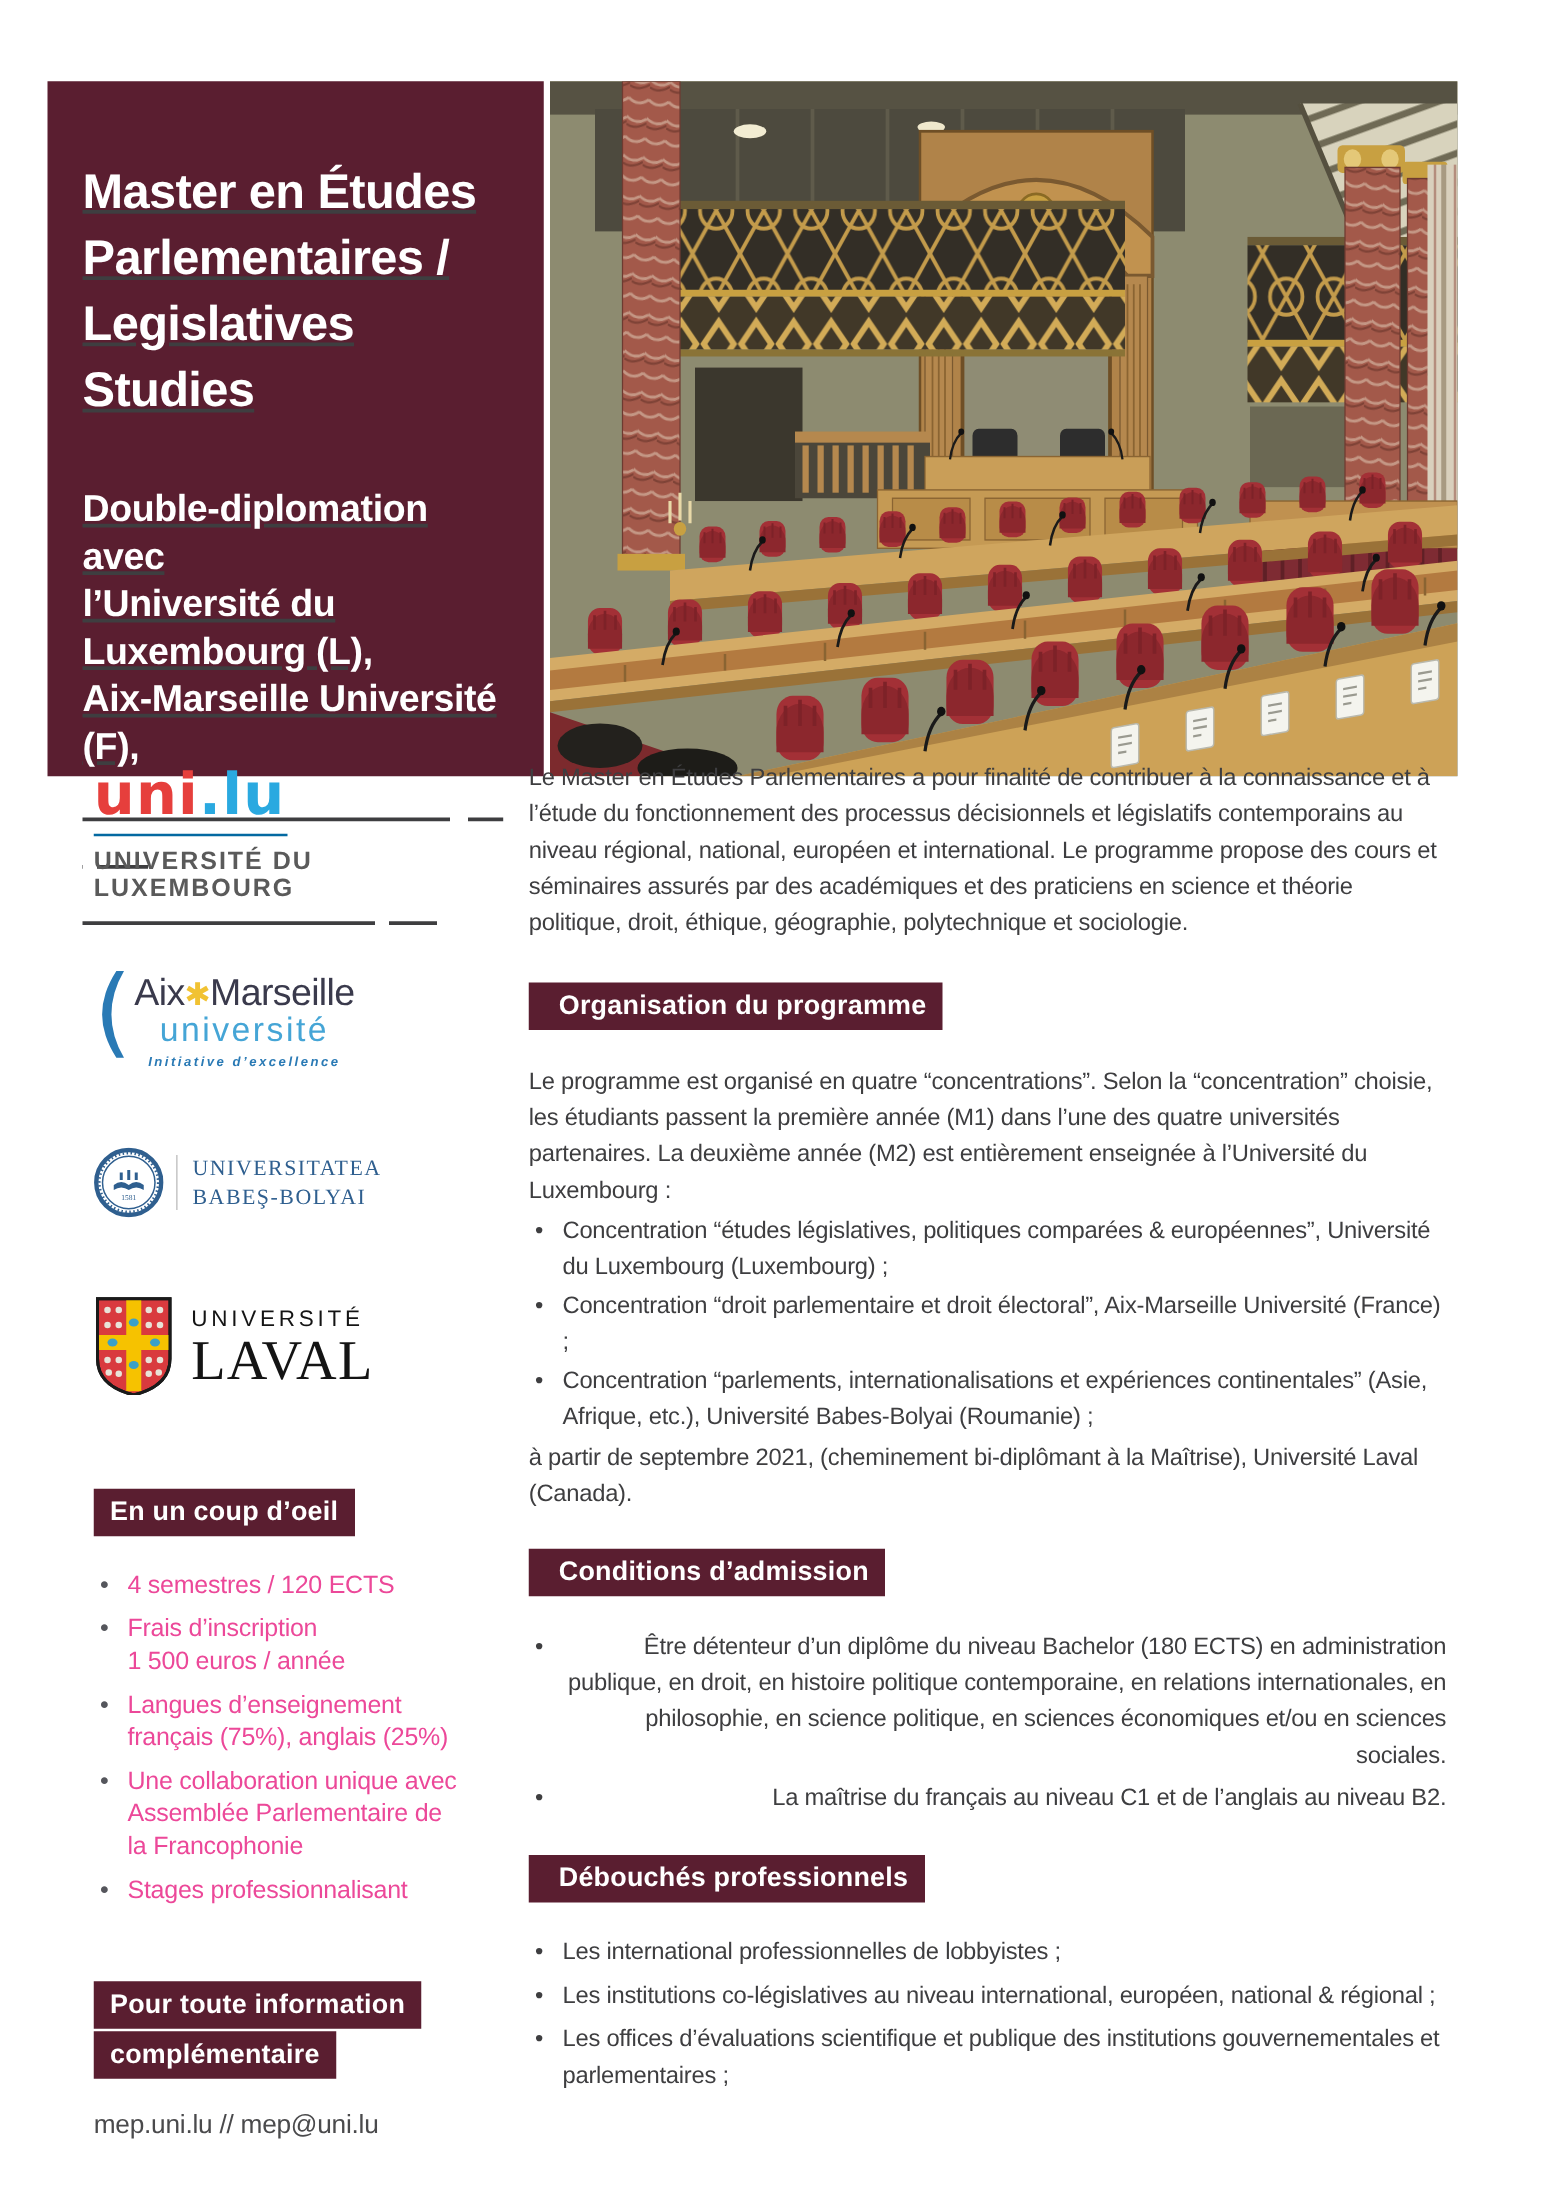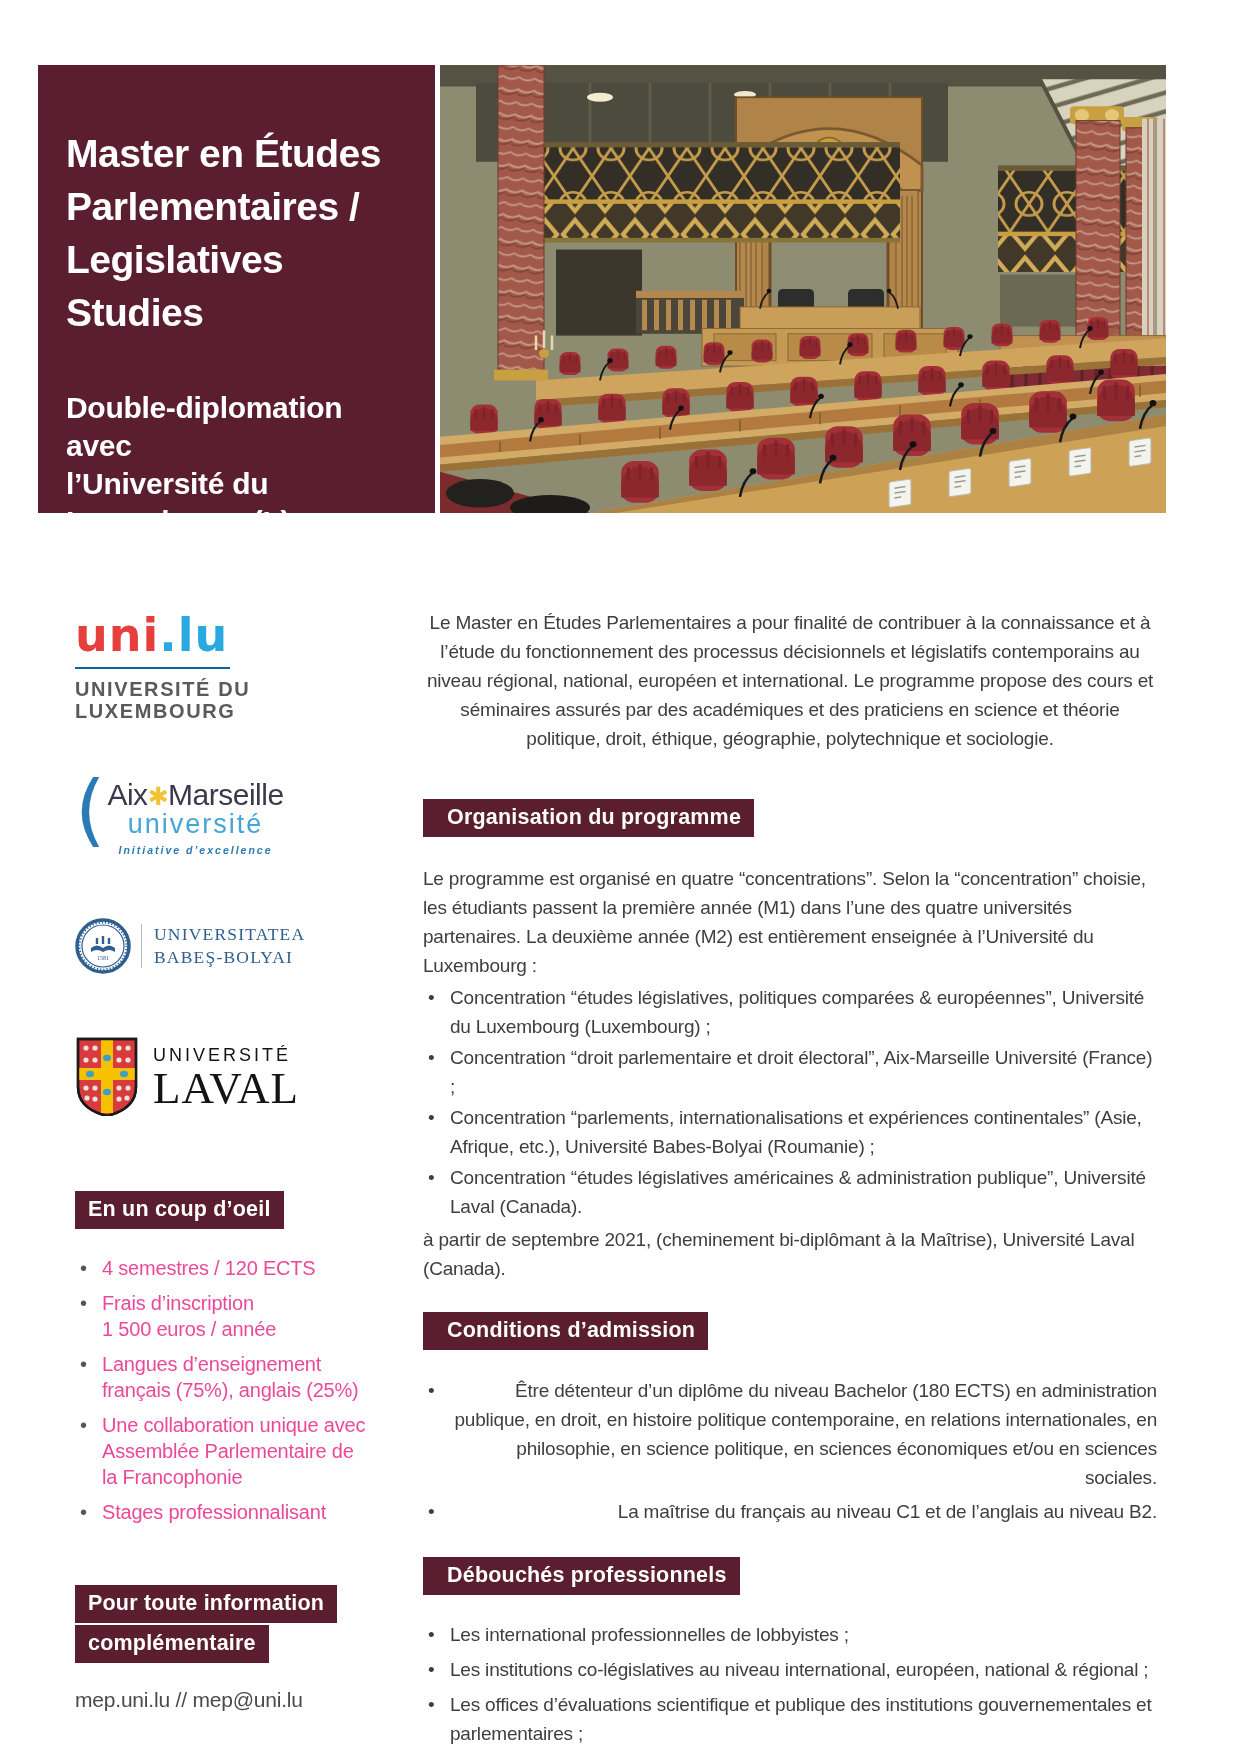--- a/index.html
+++ b/index.html
@@ -3,21 +3,21 @@
 <meta charset="utf-8">
 <style>
   html,body { margin:0; padding:0; background:#ffffff; }
   .page {
     position:relative; width:1241px; height:1754px; background:#ffffff;
     font-family:"Liberation Sans", sans-serif; overflow:hidden;
     color:#3e3e40;
   }
 
   
-  .masthead { position:absolute; left:38px; top:65px; width:1128px; height:448px; display:flex; }
+  .masthead { position:absolute; left:38px; top:65px; width:1128px; height:556px; display:flex;text-decoration:underline; }
   .title-box {
     width:397px; box-sizing:border-box; background:#5a1e30; color:#ffffff;
     padding:62px 28px 0 28px; flex:none;
   }
   .program-title { font-size:39px; font-weight:bold; line-height:53px; letter-spacing:-0.5px; }
   .program-title span { display:block; }
   .program-subtitle { margin-top:50px; font-size:30px; font-weight:bold; line-height:38px; letter-spacing:-0.3px; }
   .program-subtitle span { display:block; }
   .program-subtitle span:nth-child(4), .program-subtitle span:nth-child(5) { margin-top:7px; }
   .photo-wrap { flex:1; margin-left:5px; position:relative; overflow:hidden; background:#8d8b70; }
@@ -66,21 +66,21 @@
   .glance li::before { content:"•"; position:absolute; left:5px; top:0; color:#55565c; }
 
   .info-block { top:1585px; }
   .info-block .maroon-tag { display:table; margin-bottom:2px; }
 
   .contact { top:1688px; font-size:21px; color:#4a4a4c; letter-spacing:-0.2px; }
 
   
   .main { position:absolute; left:423px; top:600px; width:734px; }
   .main p, .main li { font-size:19px; line-height:29px; color:#3e3e40; letter-spacing:-0.2px; }
-  .intro { margin:8px 0 17px 0;text-align:center; }
+  .intro { margin:8px 0 4px 0; }
   .section-heading { margin-top:29px;padding-left:24px; }
   .org-paragraph { margin:27px 0 0 0; }
   .main ul { margin:3px 0 0 0; padding:0; list-style:none; }
   .main li { position:relative; padding-left:27px; margin-top:2px; }
   .main li::before { content:"•"; position:absolute; left:5px; top:0; color:#3e3e40; }
   .org-note { margin:4px 0 0 0; font-size:16.5px; line-height:24px; }
   .cond-list { margin-top:26px !important; }
   .cond-list li { margin-top:5px;text-align:right; }
   .deb-heading { margin-top:31px; }
   .deb-list { margin-top:25px !important; }
@@ -409,21 +409,20 @@
     <p class="intro">Le Master en Études Parlementaires a pour finalité de contribuer à la connaissance et à l’étude du fonctionnement des processus décisionnels et législatifs contemporains au niveau régional, national, européen et international. Le programme propose des cours et séminaires assurés par des académiques et des praticiens en science et théorie politique, droit, éthique, géographie, polytechnique et sociologie.</p>
 
     <div class="maroon-tag section-heading">Organisation du programme</div>
 
     <p class="org-paragraph">Le programme est organisé en quatre “concentrations”. Selon la “concentration” choisie, les étudiants passent la première année (M1) dans l’une des quatre universités partenaires. La deuxième année (M2) est entièrement enseignée à l’Université du Luxembourg :</p>
 
     <ul>
       <li>Concentration “études législatives, politiques comparées &amp; européennes”, Université du Luxembourg (Luxembourg) ;</li>
       <li>Concentration “droit parlementaire et droit électoral”, Aix-Marseille Université (France) ;</li>
       <li>Concentration “parlements, internationalisations et expériences continentales” (Asie, Afrique, etc.), Université Babes-Bolyai (Roumanie) ;</li>
-      <li>Concentration “études législatives américaines &amp; administration publique”, Université Laval (Canada).</li>
     </ul>
     <p class="org-note">à partir de septembre 2021, (cheminement bi-diplômant à la Maîtrise), Université Laval (Canada).</p>
 
     <div class="maroon-tag section-heading">Conditions d’admission</div>
 
     <ul class="cond-list">
       <li>Être détenteur d’un diplôme du niveau Bachelor (180 ECTS) en administration publique, en droit, en histoire politique contemporaine, en relations internationales, en philosophie, en science politique, en sciences économiques et/ou en sciences sociales.</li>
       <li>La maîtrise du français au niveau C1 et de l’anglais au niveau B2.</li>
     </ul>
 

